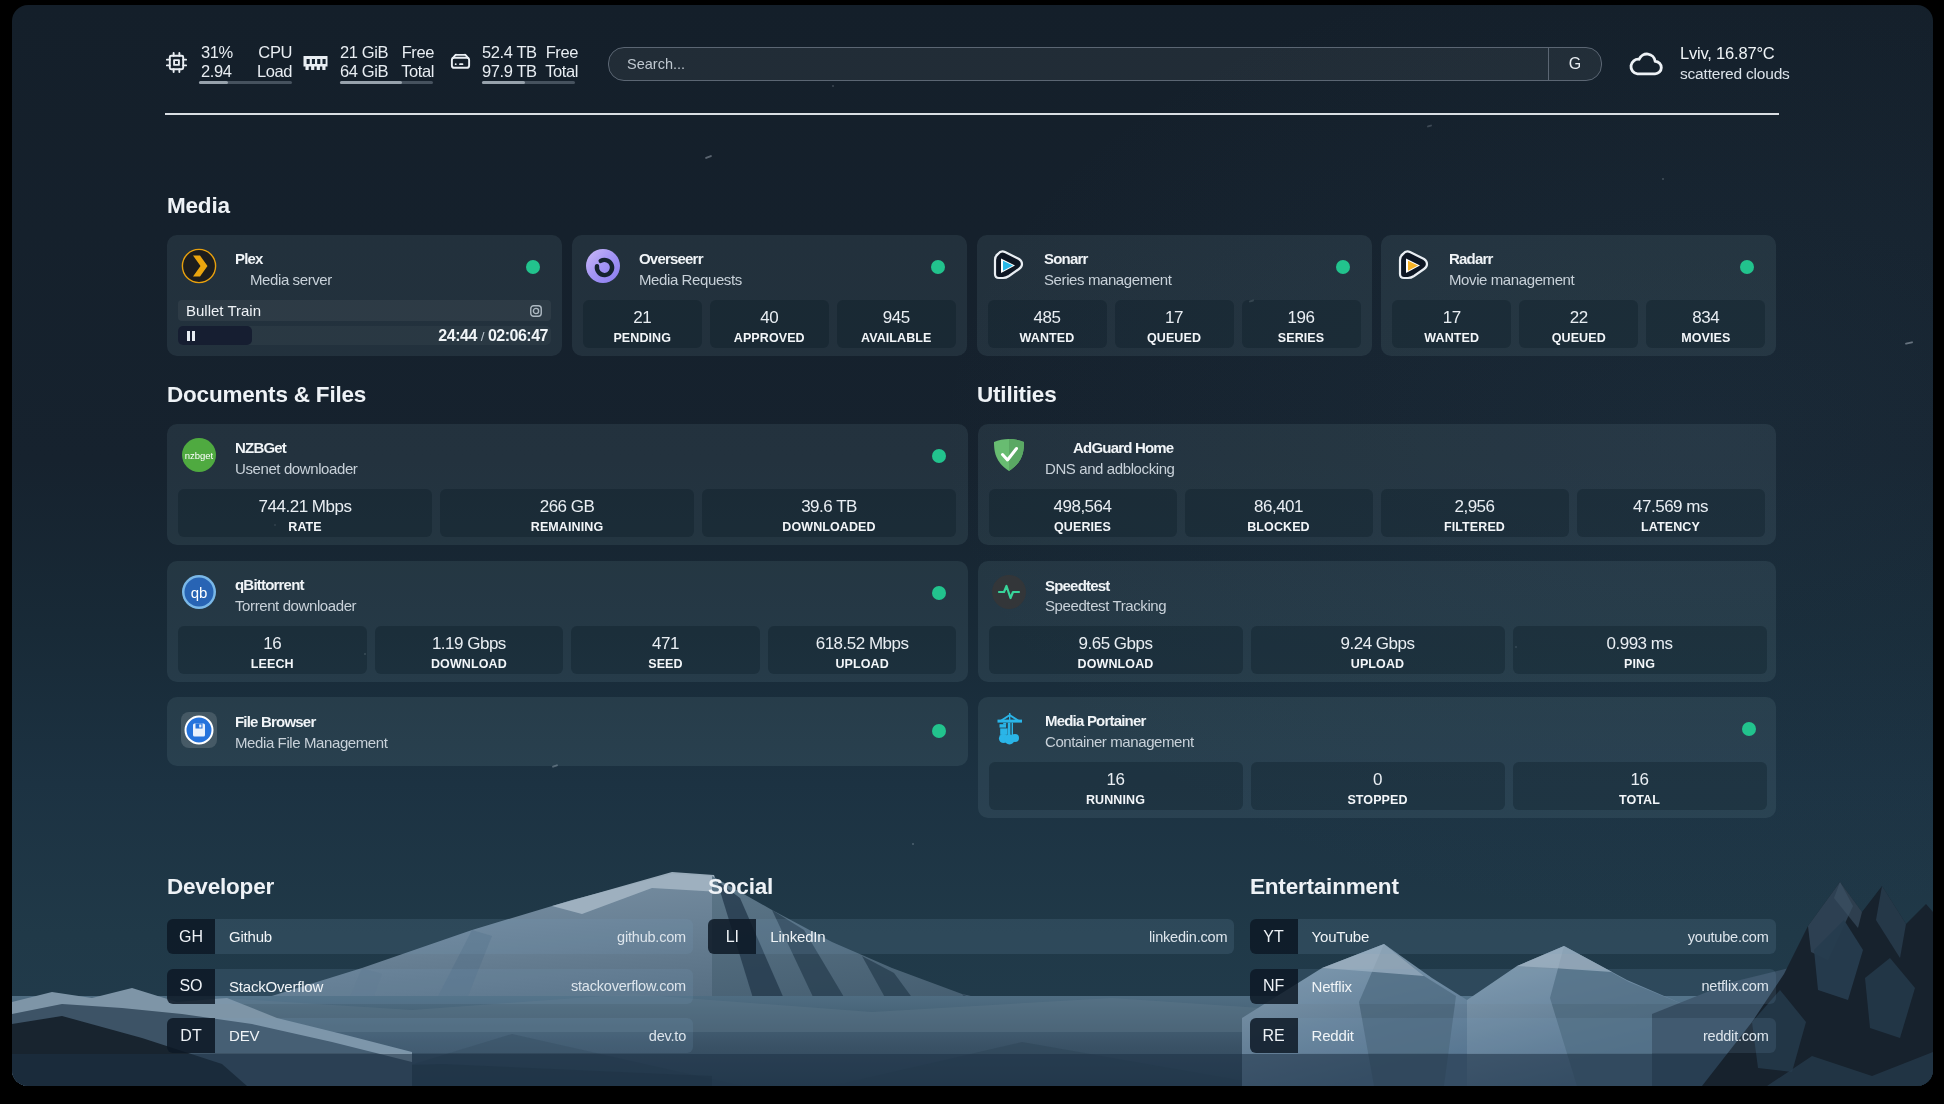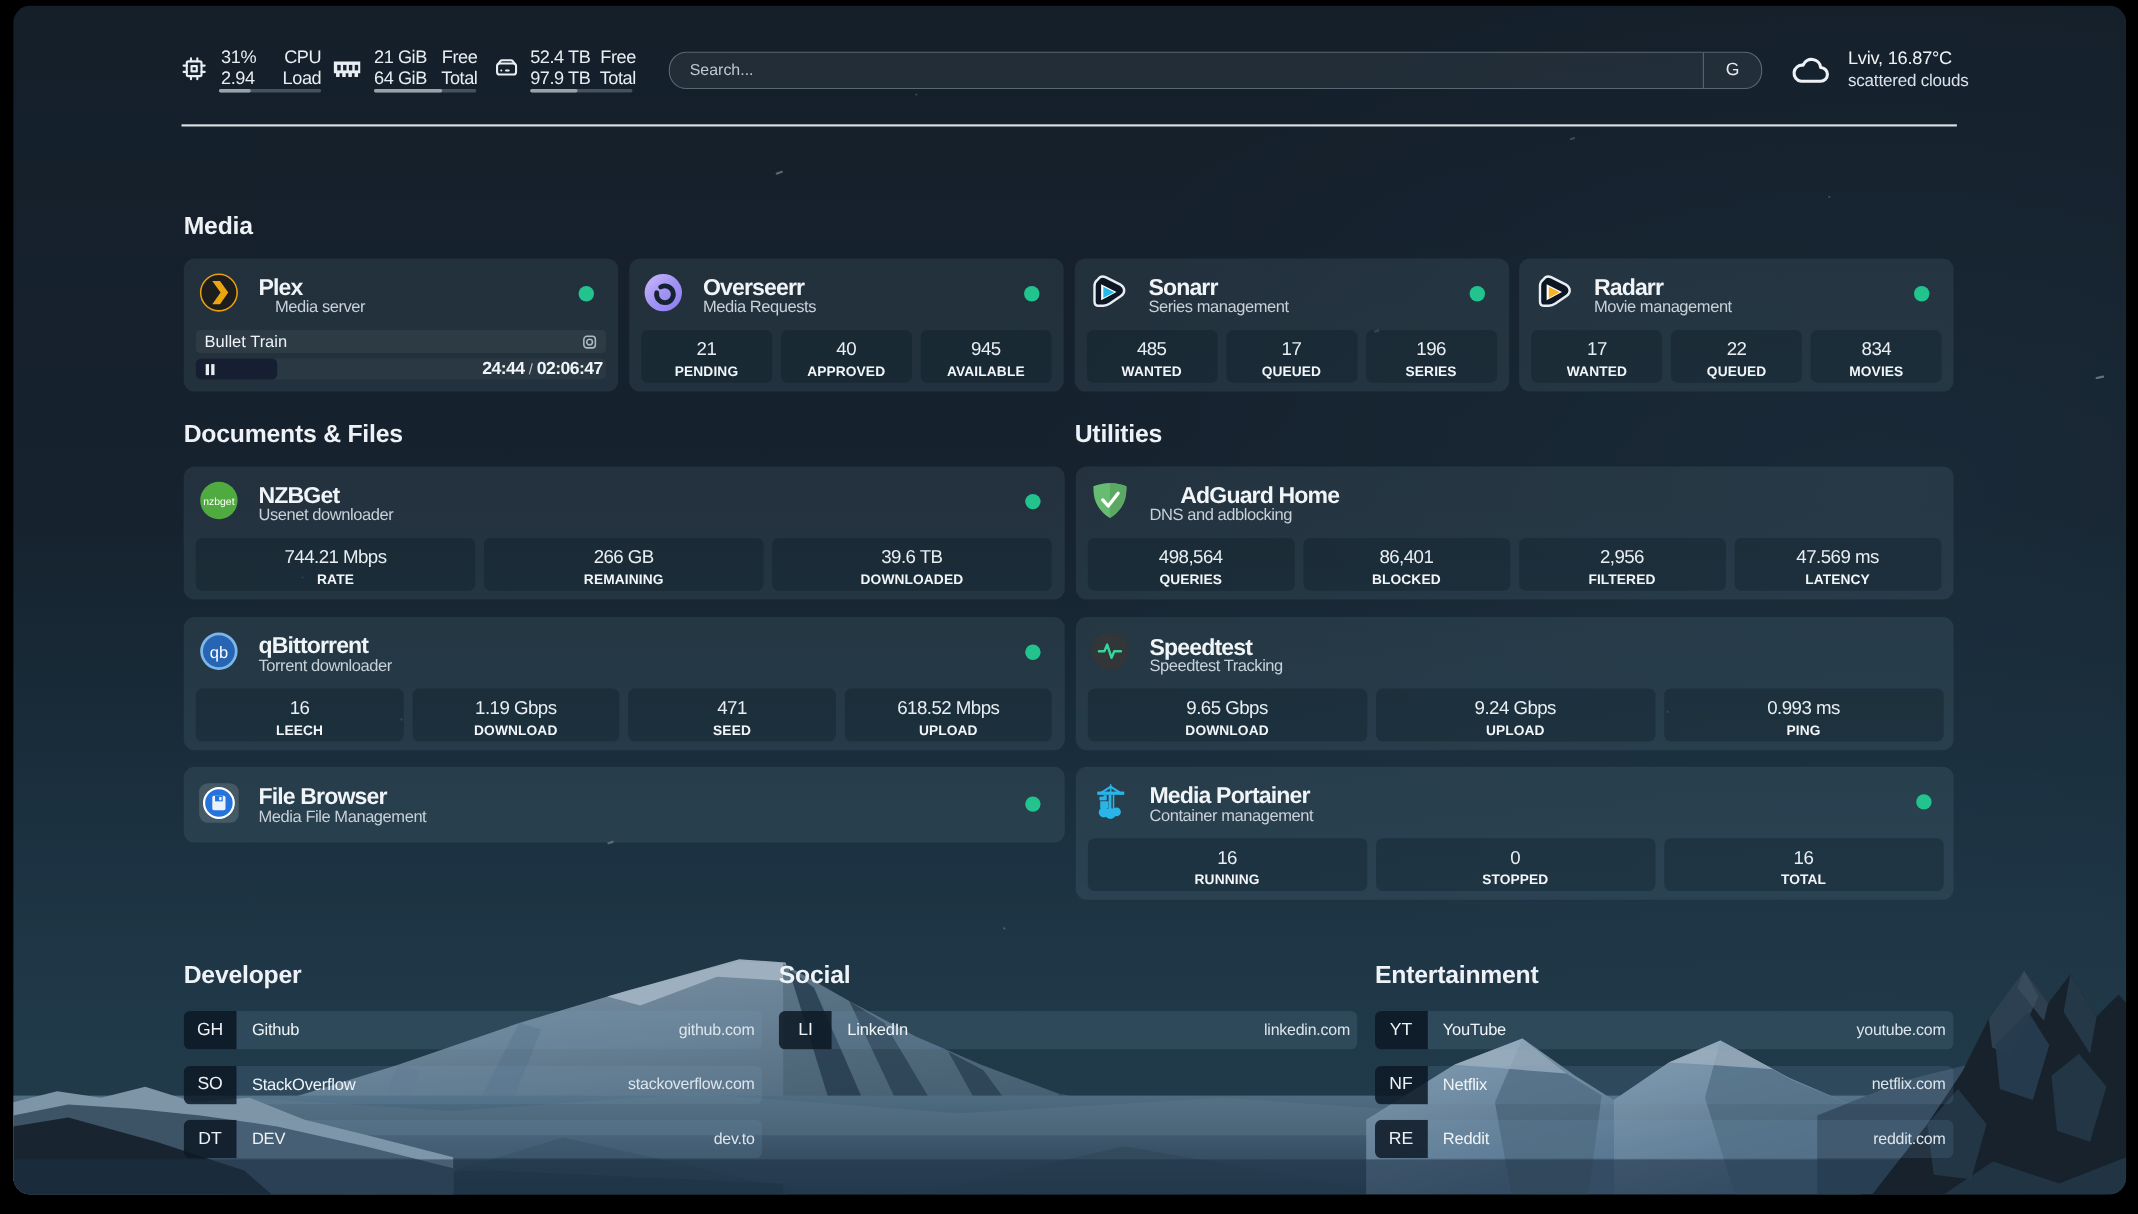--- a/index.html
+++ b/index.html
@@ -7,21 +7,21 @@
   font-family:"Liberation Sans", sans-serif; }
 #win { position:absolute; left:12px; top:5px; width:1921px; height:1081px;
   border-radius:16px; overflow:hidden;
   background-image:radial-gradient(1100px 700px at 88% 40%, rgba(62,110,138,0.10), rgba(62,110,138,0) 70%),linear-gradient(180deg,#141f2a 0%,#16222e 42%,#182A37 58%,#1c3242 72%,#203948 86%,#223c4d 100%); }
 .abs { position:absolute; }
 .card { position:absolute; background:rgba(158,192,210,0.10); border-radius:10px; }
 .stat { position:absolute; background:rgba(8,22,33,0.30); border-radius:6px; text-align:center; color:#e9eef3; }
 .stat .v { font-size:17px; margin-top:8px; letter-spacing:-0.5px; }
 .stat .l { font-size:12.5px; font-weight:bold; margin-top:3px; color:#f3f6f9; letter-spacing:0.1px;}
 .appicon { position:absolute; width:36px; height:36px; }
-.apptitle { position:absolute; font-size:21px; font-weight:bold; color:#f0f4f7; letter-spacing:-0.8px; }
+.apptitle { position:absolute; font-size:15px; font-weight:bold; color:#f0f4f7; letter-spacing:-0.8px; }
 .appsub { position:absolute; font-size:15px; color:#c8d1d9; letter-spacing:-0.4px; }
 .dot { position:absolute; width:14px; height:14px; border-radius:50%; background:#22c38d; }
 .sect { position:absolute; font-size:22.5px; font-weight:bold; color:#eef2f6; letter-spacing:-0.2px; }
 .bkrow { position:absolute; height:35px; border-radius:6px; overflow:hidden; display:flex; }
 .bkabbr { width:48px; background:rgba(13,25,38,0.85); color:#eef2f6; font-size:16px;
   display:flex; align-items:center; justify-content:center; flex:none; }
 .bkbody { flex:1; background:rgba(118,162,192,0.155); display:flex; align-items:center;
   color:#f0f4f7; font-size:15px; letter-spacing:-0.2px; padding:0 7px 0 14px; }
 .bkurl { margin-left:auto; font-size:14.5px; letter-spacing:-0.2px; color:#dde5ec; }
 .hbar { position:absolute; width:93px; height:3px; border-radius:2px; background:#46525e; }

